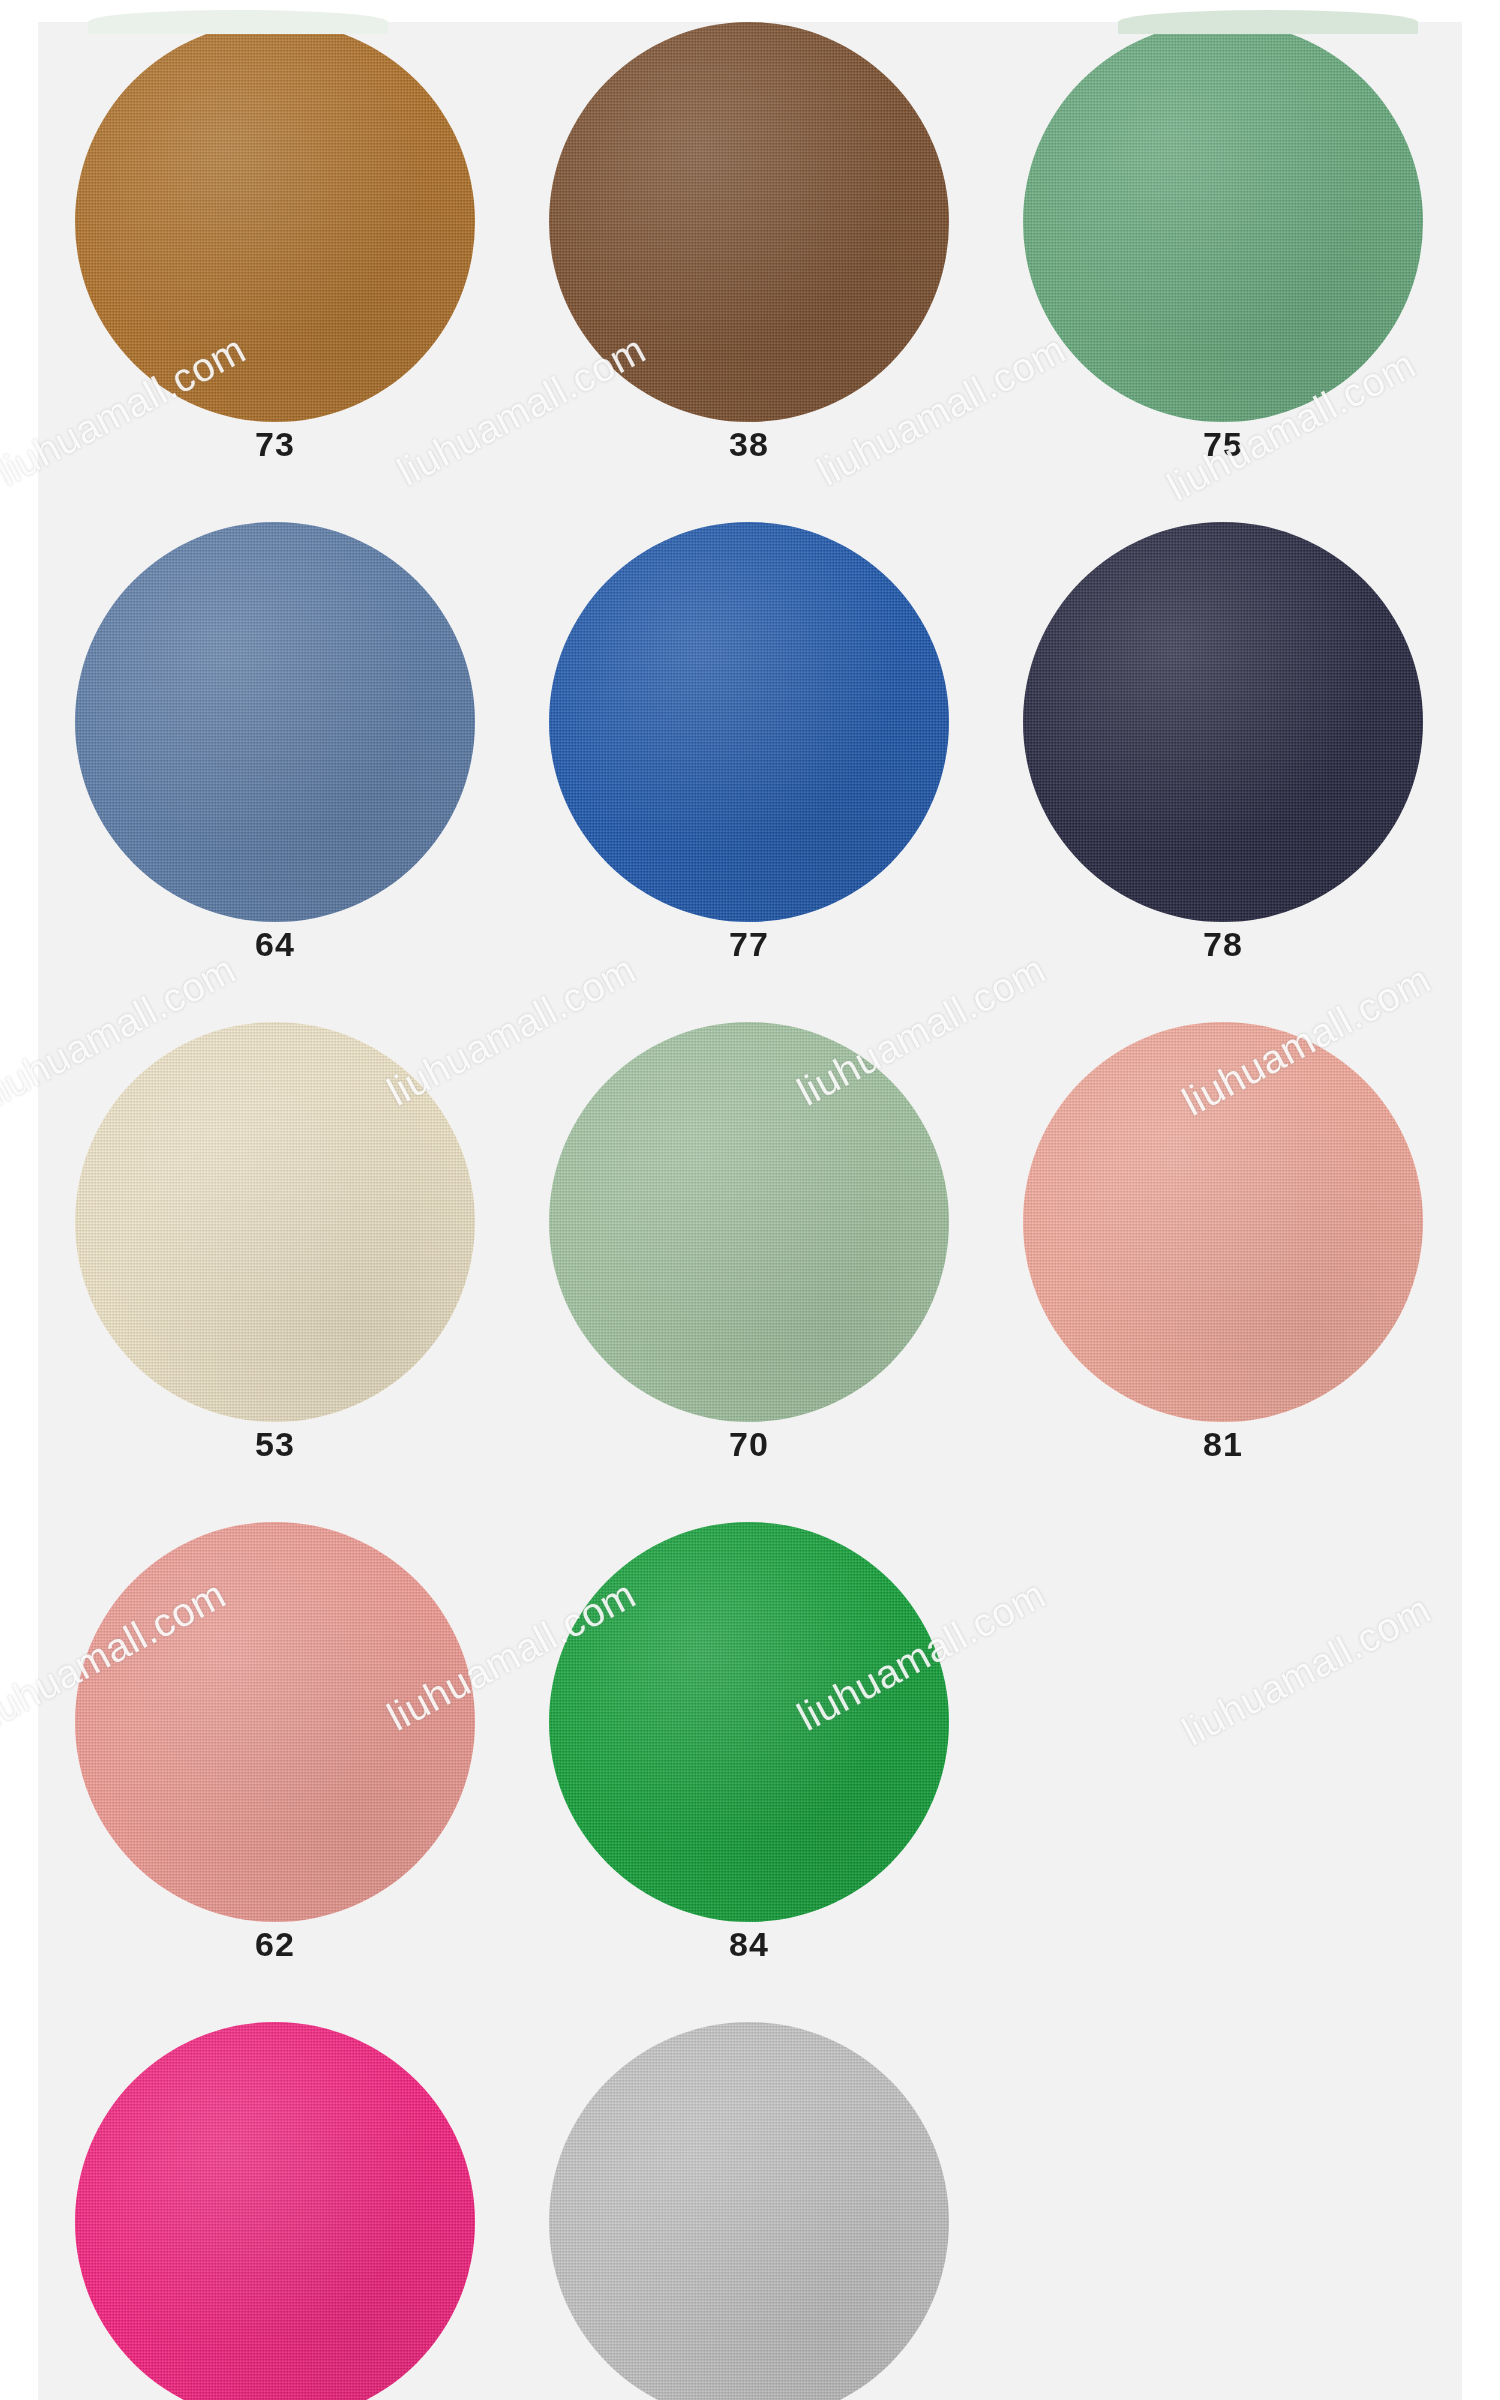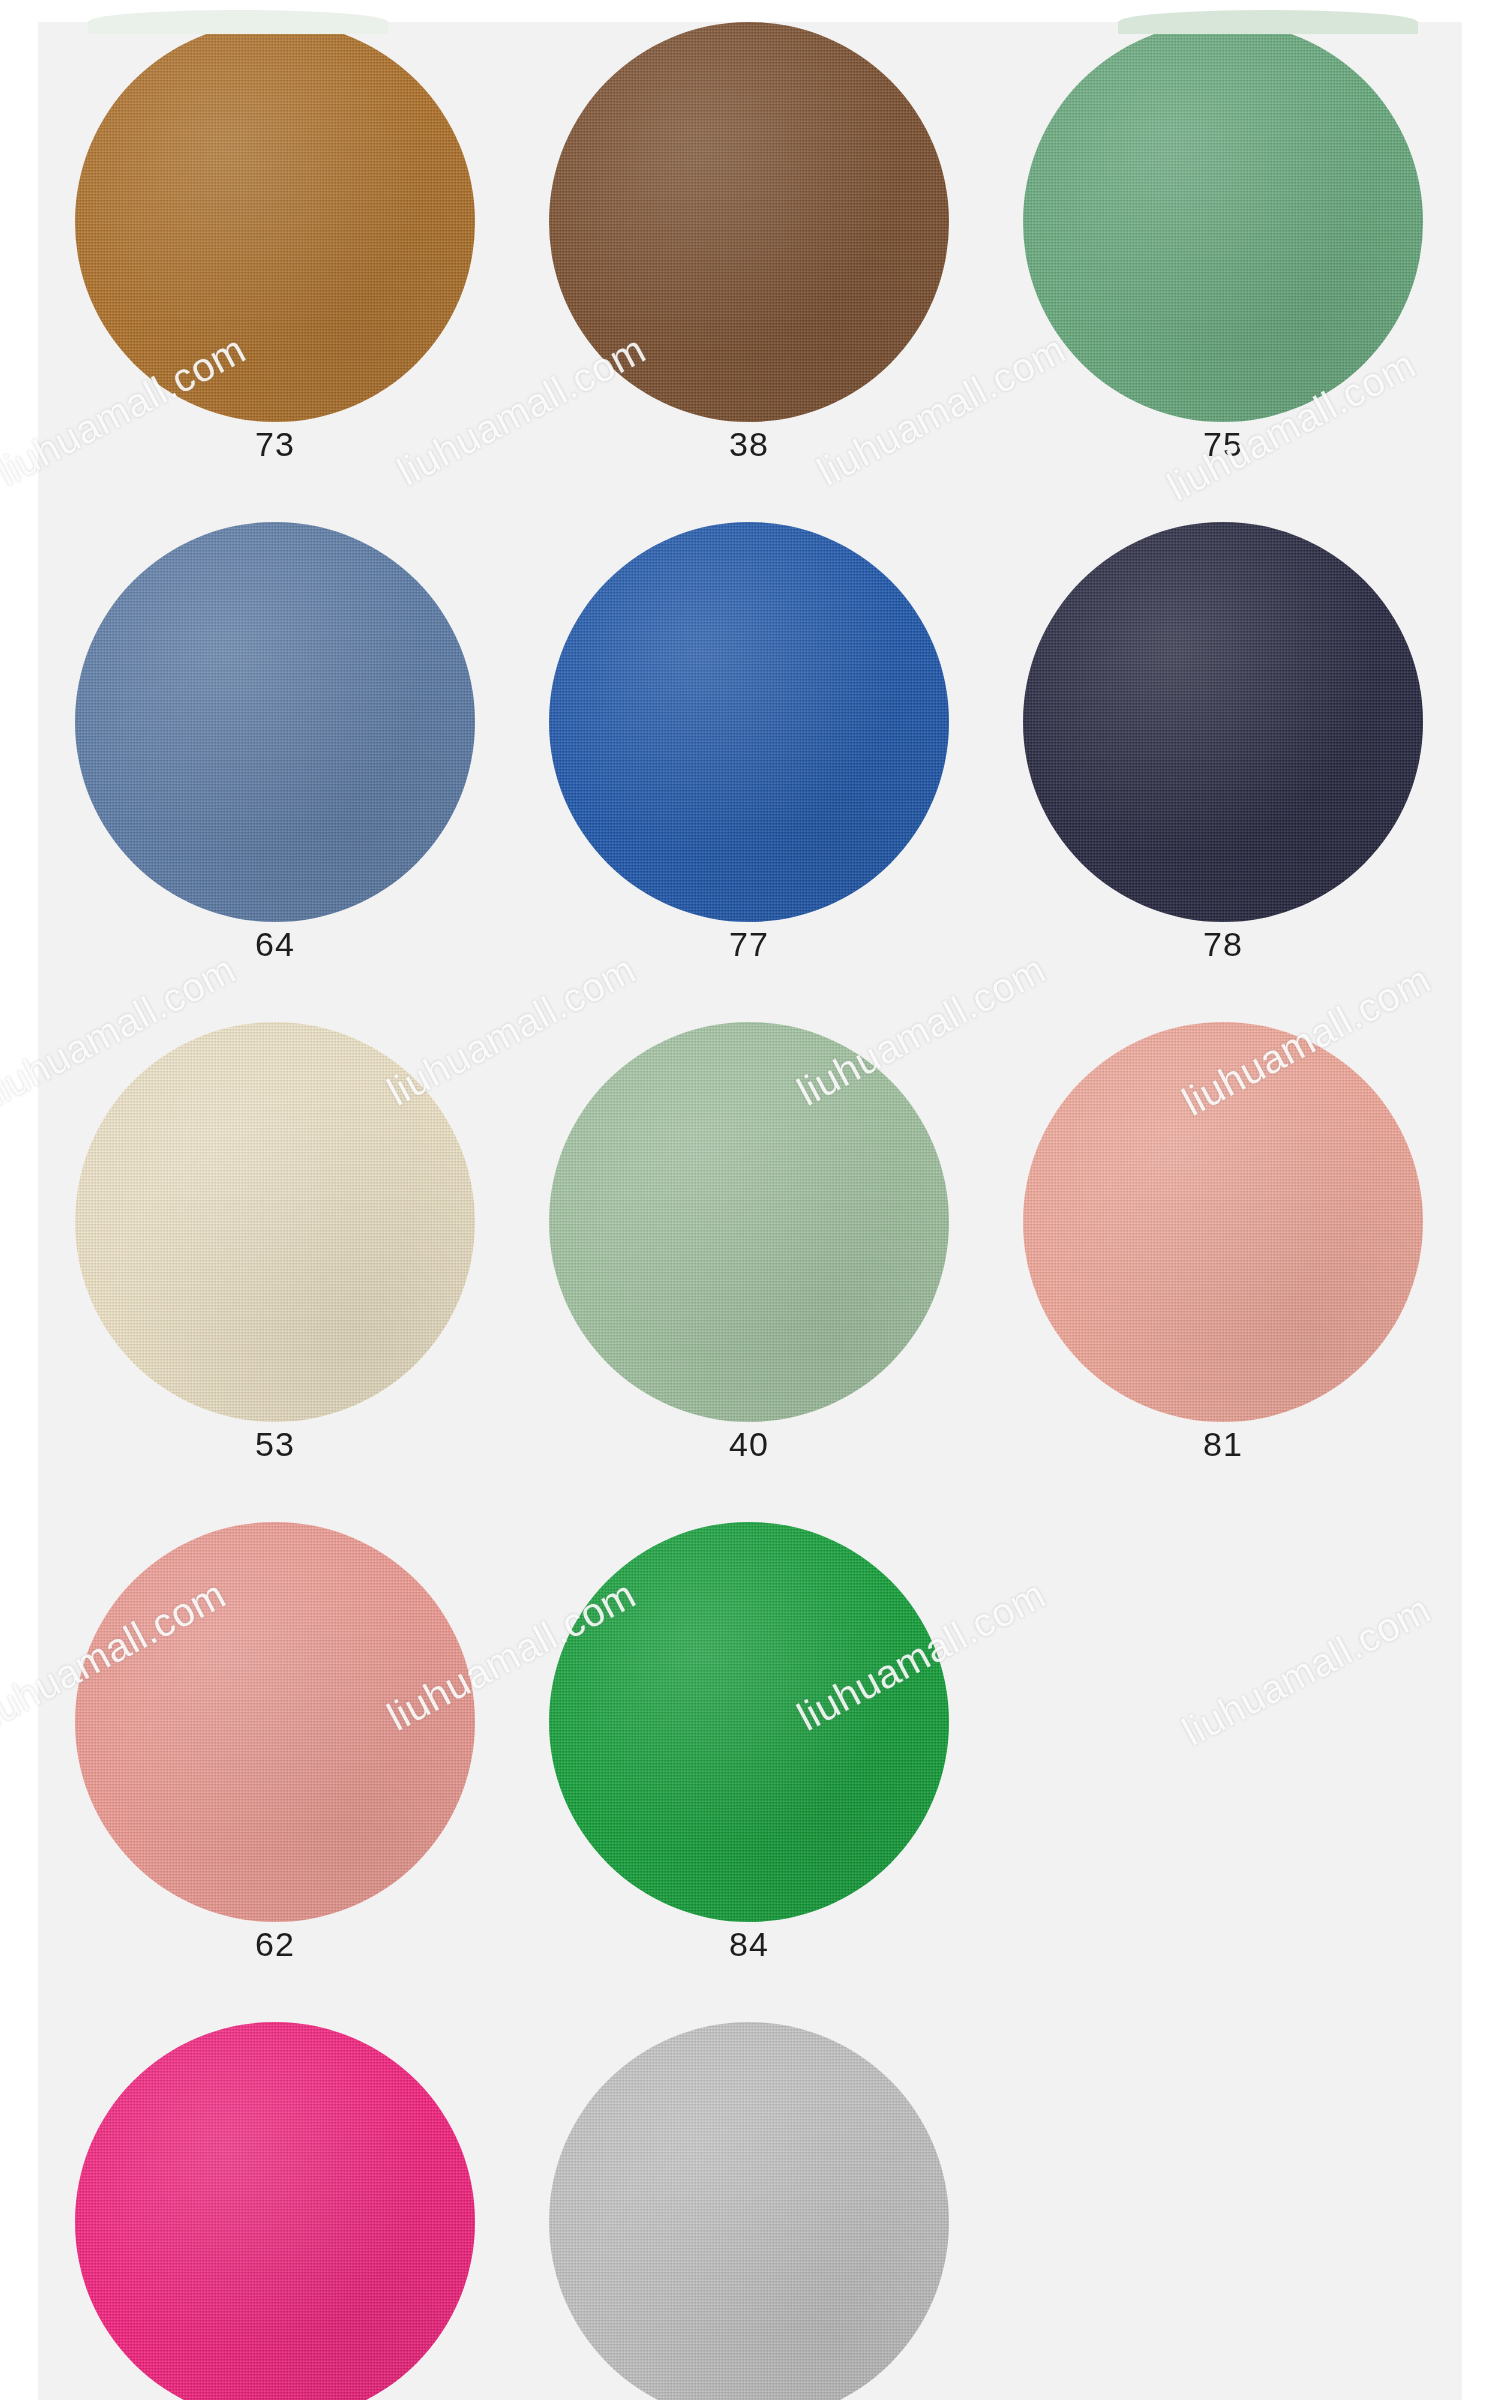--- a/index.html
+++ b/index.html
@@ -77,20 +77,21 @@
   }
   .label {
     position: absolute;
     left: 0;
     right: 0;
     top: 425px;
     text-align: center;
     font-size: 34px;
     color: #1d1d1d;
     letter-spacing: 1px;
+    font-weight: bold;
   }
   
   .top-sliver {
     position: absolute;
     left: 38px;
     top: 0;
     width: 1424px;
     height: 22px;
     background: #ffffff;
     z-index: 3;
@@ -159,21 +160,21 @@
       </div>
     </div>
 
     <div class="row" style="top:1000px">
       <div class="cell">
         <div class="swatch" style="background:#efe4c8"></div>
         <div class="label">53</div>
       </div>
       <div class="cell">
         <div class="swatch" style="background:#a3c4a2"></div>
-        <div class="label">40</div>
+        <div class="label">70</div>
       </div>
       <div class="cell">
         <div class="swatch" style="background:#f3a99b"></div>
         <div class="label">81</div>
       </div>
     </div>
 
     <div class="row" style="top:1500px">
       <div class="cell">
         <div class="swatch" style="background:#ef9c94"></div>

